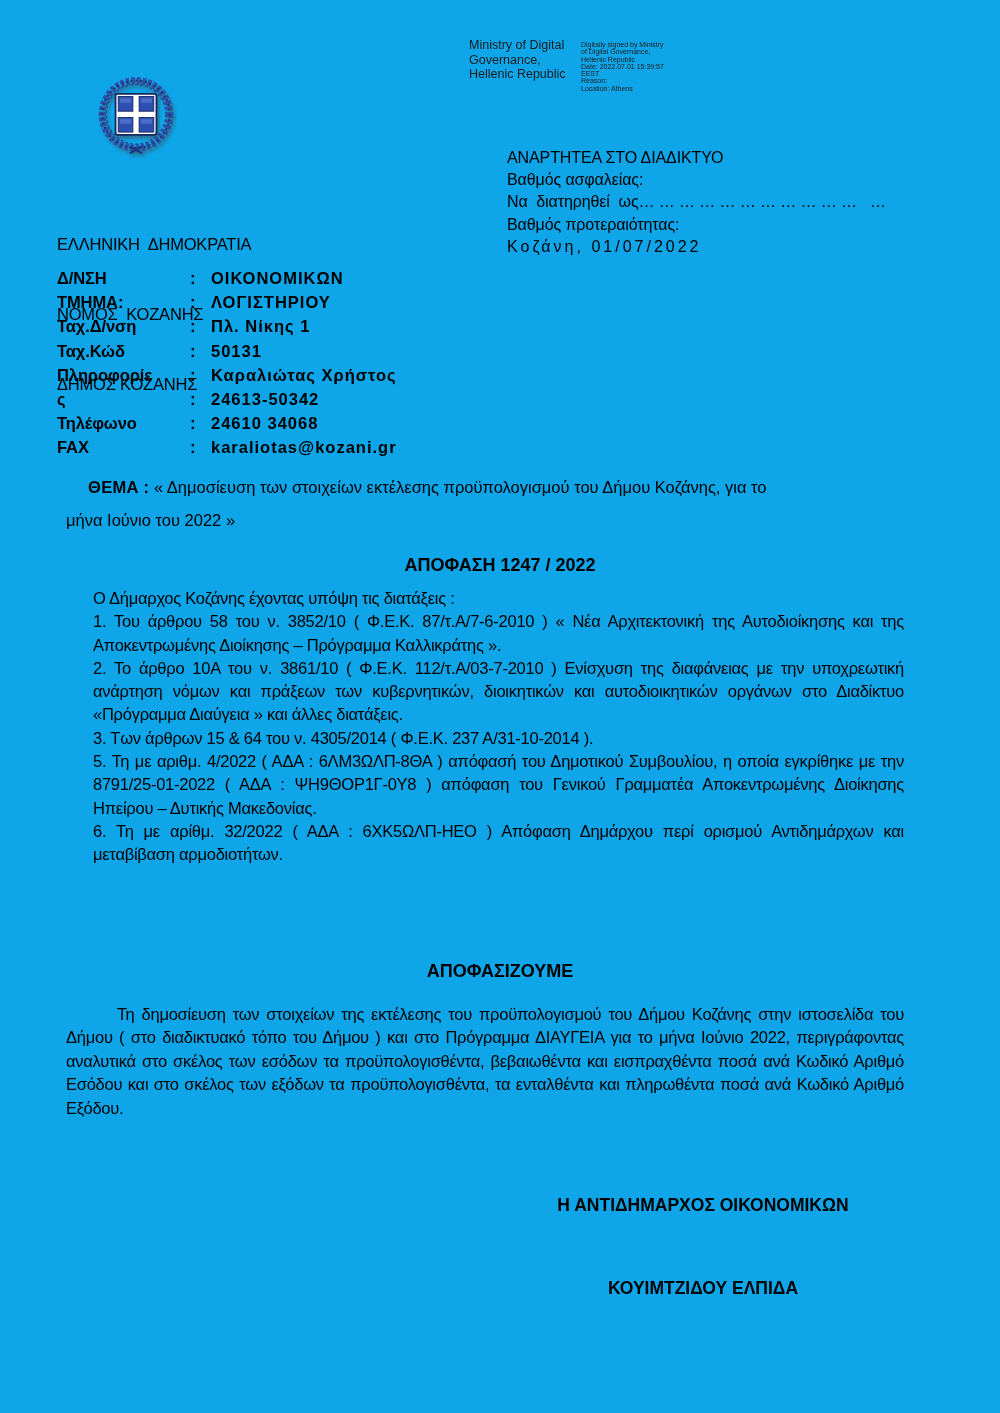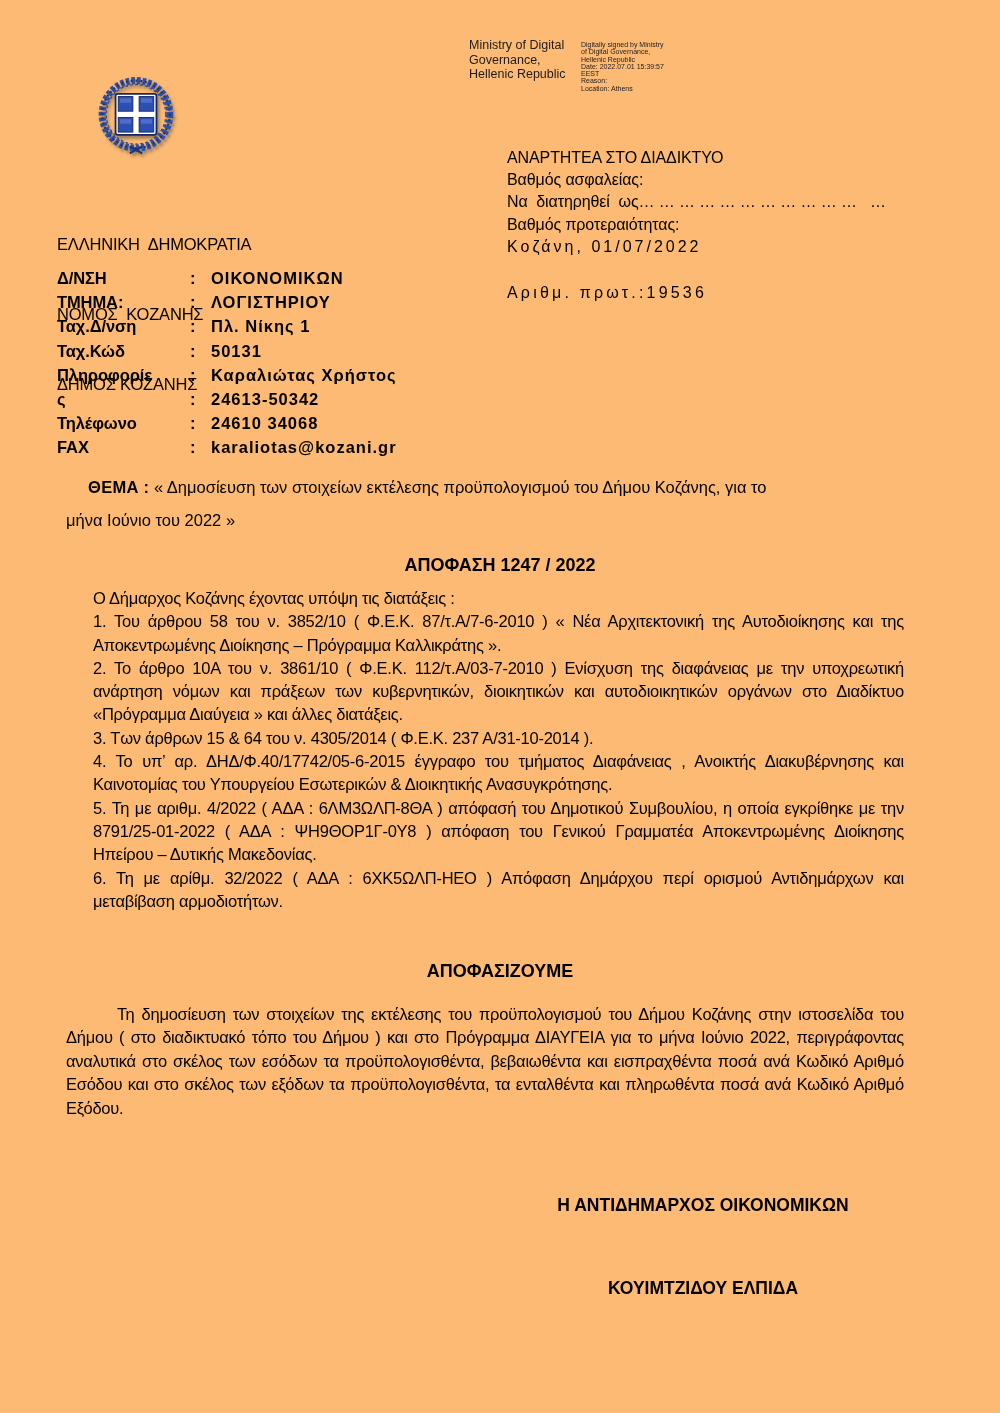--- a/index.html
+++ b/index.html
@@ -1,17 +1,17 @@
 <!DOCTYPE html>
 <html><head>
 <meta charset="utf-8">
 <style>
   html,body{margin:0;padding:0;background:#ffffff;}
   .page{
-    position:relative;width:1000px;height:1413px;background:#fdba74;
+    position:relative;width:1000px;height:1413px;background:#0ea5e9;
     font-family:"Liberation Sans",sans-serif;color:#000;overflow:hidden;
   }
   
   .stamp{position:absolute;left:469px;top:38px;display:flex;gap:9px;}
   .stamp-signer{width:103px;font-size:12.5px;line-height:14.5px;color:#1c1c1c;}
   .stamp-details{width:118px;font-size:7px;line-height:7.3px;color:#222;padding-top:3px;}
   .stamp-details div{white-space:nowrap;}
   
   .emblem{position:absolute;left:96px;top:75px;filter:drop-shadow(2.5px 3px 1.5px rgba(70,70,70,0.5));}
   
@@ -90,21 +90,20 @@
     <div>ΝΟΜΟΣ  ΚΟΖΑΝΗΣ</div>
     <div>ΔΗΜΟΣ ΚΟΖΑΝΗΣ</div>
   </div>
 
   <div class="hright">
     <div>ΑΝΑΡΤΗΤΕΑ ΣΤΟ ΔΙΑΔΙΚΤΥΟ</div>
     <div>Βαθμός ασφαλείας:</div>
     <div>Να  διατηρηθεί  ως… … … … … … … … … … …   …</div>
     <div>Βαθμός προτεραιότητας:</div>
     <div class="place-date">Κοζάνη, 01/07/2022</div>
-    <div class="protocol">Αριθμ. πρωτ.:19536</div>
   </div>
 
   <div class="contact">
     <div class="contact-row">
       <span class="c-label">Δ/ΝΣΗ</span>
       <span class="c-colon">:</span>
       <span class="c-value">ΟΙΚΟΝΟΜΙΚΩΝ</span>
     </div>
     <div class="contact-row">
       <span class="c-label">ΤΜΗΜΑ:</span>
@@ -151,21 +150,20 @@
     <div>μήνα Ιούνιο του 2022 »</div>
   </div>
 
   <div class="decision-title">ΑΠΟΦΑΣΗ 1247 / 2022</div>
 
   <div class="preamble">
     <p>Ο Δήμαρχος Κοζάνης έχοντας υπόψη τις διατάξεις :</p>
     <p>1. Του άρθρου 58 του ν. 3852/10 ( Φ.Ε.Κ. 87/τ.Α/7-6-2010 ) « Νέα Αρχιτεκτονική της Αυτοδιοίκησης και της Αποκεντρωμένης Διοίκησης – Πρόγραμμα Καλλικράτης ».</p>
     <p>2. Το άρθρο 10Α του ν. 3861/10 ( Φ.Ε.Κ. 112/τ.Α/03-7-2010 ) Ενίσχυση της διαφάνειας με την υποχρεωτική ανάρτηση νόμων και πράξεων των κυβερνητικών, διοικητικών και αυτοδιοικητικών οργάνων στο Διαδίκτυο «Πρόγραμμα Διαύγεια » και άλλες διατάξεις.</p>
     <p>3. Των άρθρων 15 &amp; 64 του ν. 4305/2014 ( Φ.Ε.Κ. 237 Α/31-10-2014 ).</p>
-    <p>4. Το υπ’ αρ. ΔΗΔ/Φ.40/17742/05-6-2015 έγγραφο του τμήματος Διαφάνειας , Ανοικτής Διακυβέρνησης και Καινοτομίας του Υπουργείου Εσωτερικών &amp; Διοικητικής Ανασυγκρότησης.</p>
     <p>5. Τη με αριθμ. 4/2022 ( ΑΔΑ : 6ΛΜ3ΩΛΠ-8ΘΑ ) απόφασή του Δημοτικού Συμβουλίου, η οποία εγκρίθηκε με την 8791/25-01-2022 ( ΑΔΑ : ΨΗ9ΘΟΡ1Γ-0Υ8 ) απόφαση του Γενικού Γραμματέα Αποκεντρωμένης Διοίκησης Ηπείρου – Δυτικής Μακεδονίας.</p>
     <p>6. Τη με αρίθμ. 32/2022 ( ΑΔΑ : 6ΧΚ5ΩΛΠ-ΗΕΟ ) Απόφαση Δημάρχου περί ορισμού Αντιδημάρχων και μεταβίβαση αρμοδιοτήτων.</p>
   </div>
 
   <div class="resolution-title">ΑΠΟΦΑΣΙΖΟΥΜΕ</div>
   <p class="resolution-body">Τη δημοσίευση των στοιχείων της εκτέλεσης του προϋπολογισμού του Δήμου Κοζάνης στην ιστοσελίδα του Δήμου ( στο διαδικτυακό τόπο του Δήμου ) και στο Πρόγραμμα ΔΙΑΥΓΕΙΑ για το μήνα Ιούνιο 2022, περιγράφοντας αναλυτικά στο σκέλος των εσόδων τα προϋπολογισθέντα, βεβαιωθέντα και εισπραχθέντα ποσά ανά Κωδικό Αριθμό Εσόδου και στο σκέλος των εξόδων τα προϋπολογισθέντα, τα ενταλθέντα και πληρωθέντα ποσά ανά Κωδικό Αριθμό Εξόδου.</p>
 
   <div class="signature">
     <div>Η ΑΝΤΙΔΗΜΑΡΧΟΣ ΟΙΚΟΝΟΜΙΚΩΝ</div>
     <div class="name">ΚΟΥΙΜΤΖΙΔΟΥ ΕΛΠΙΔΑ</div>

